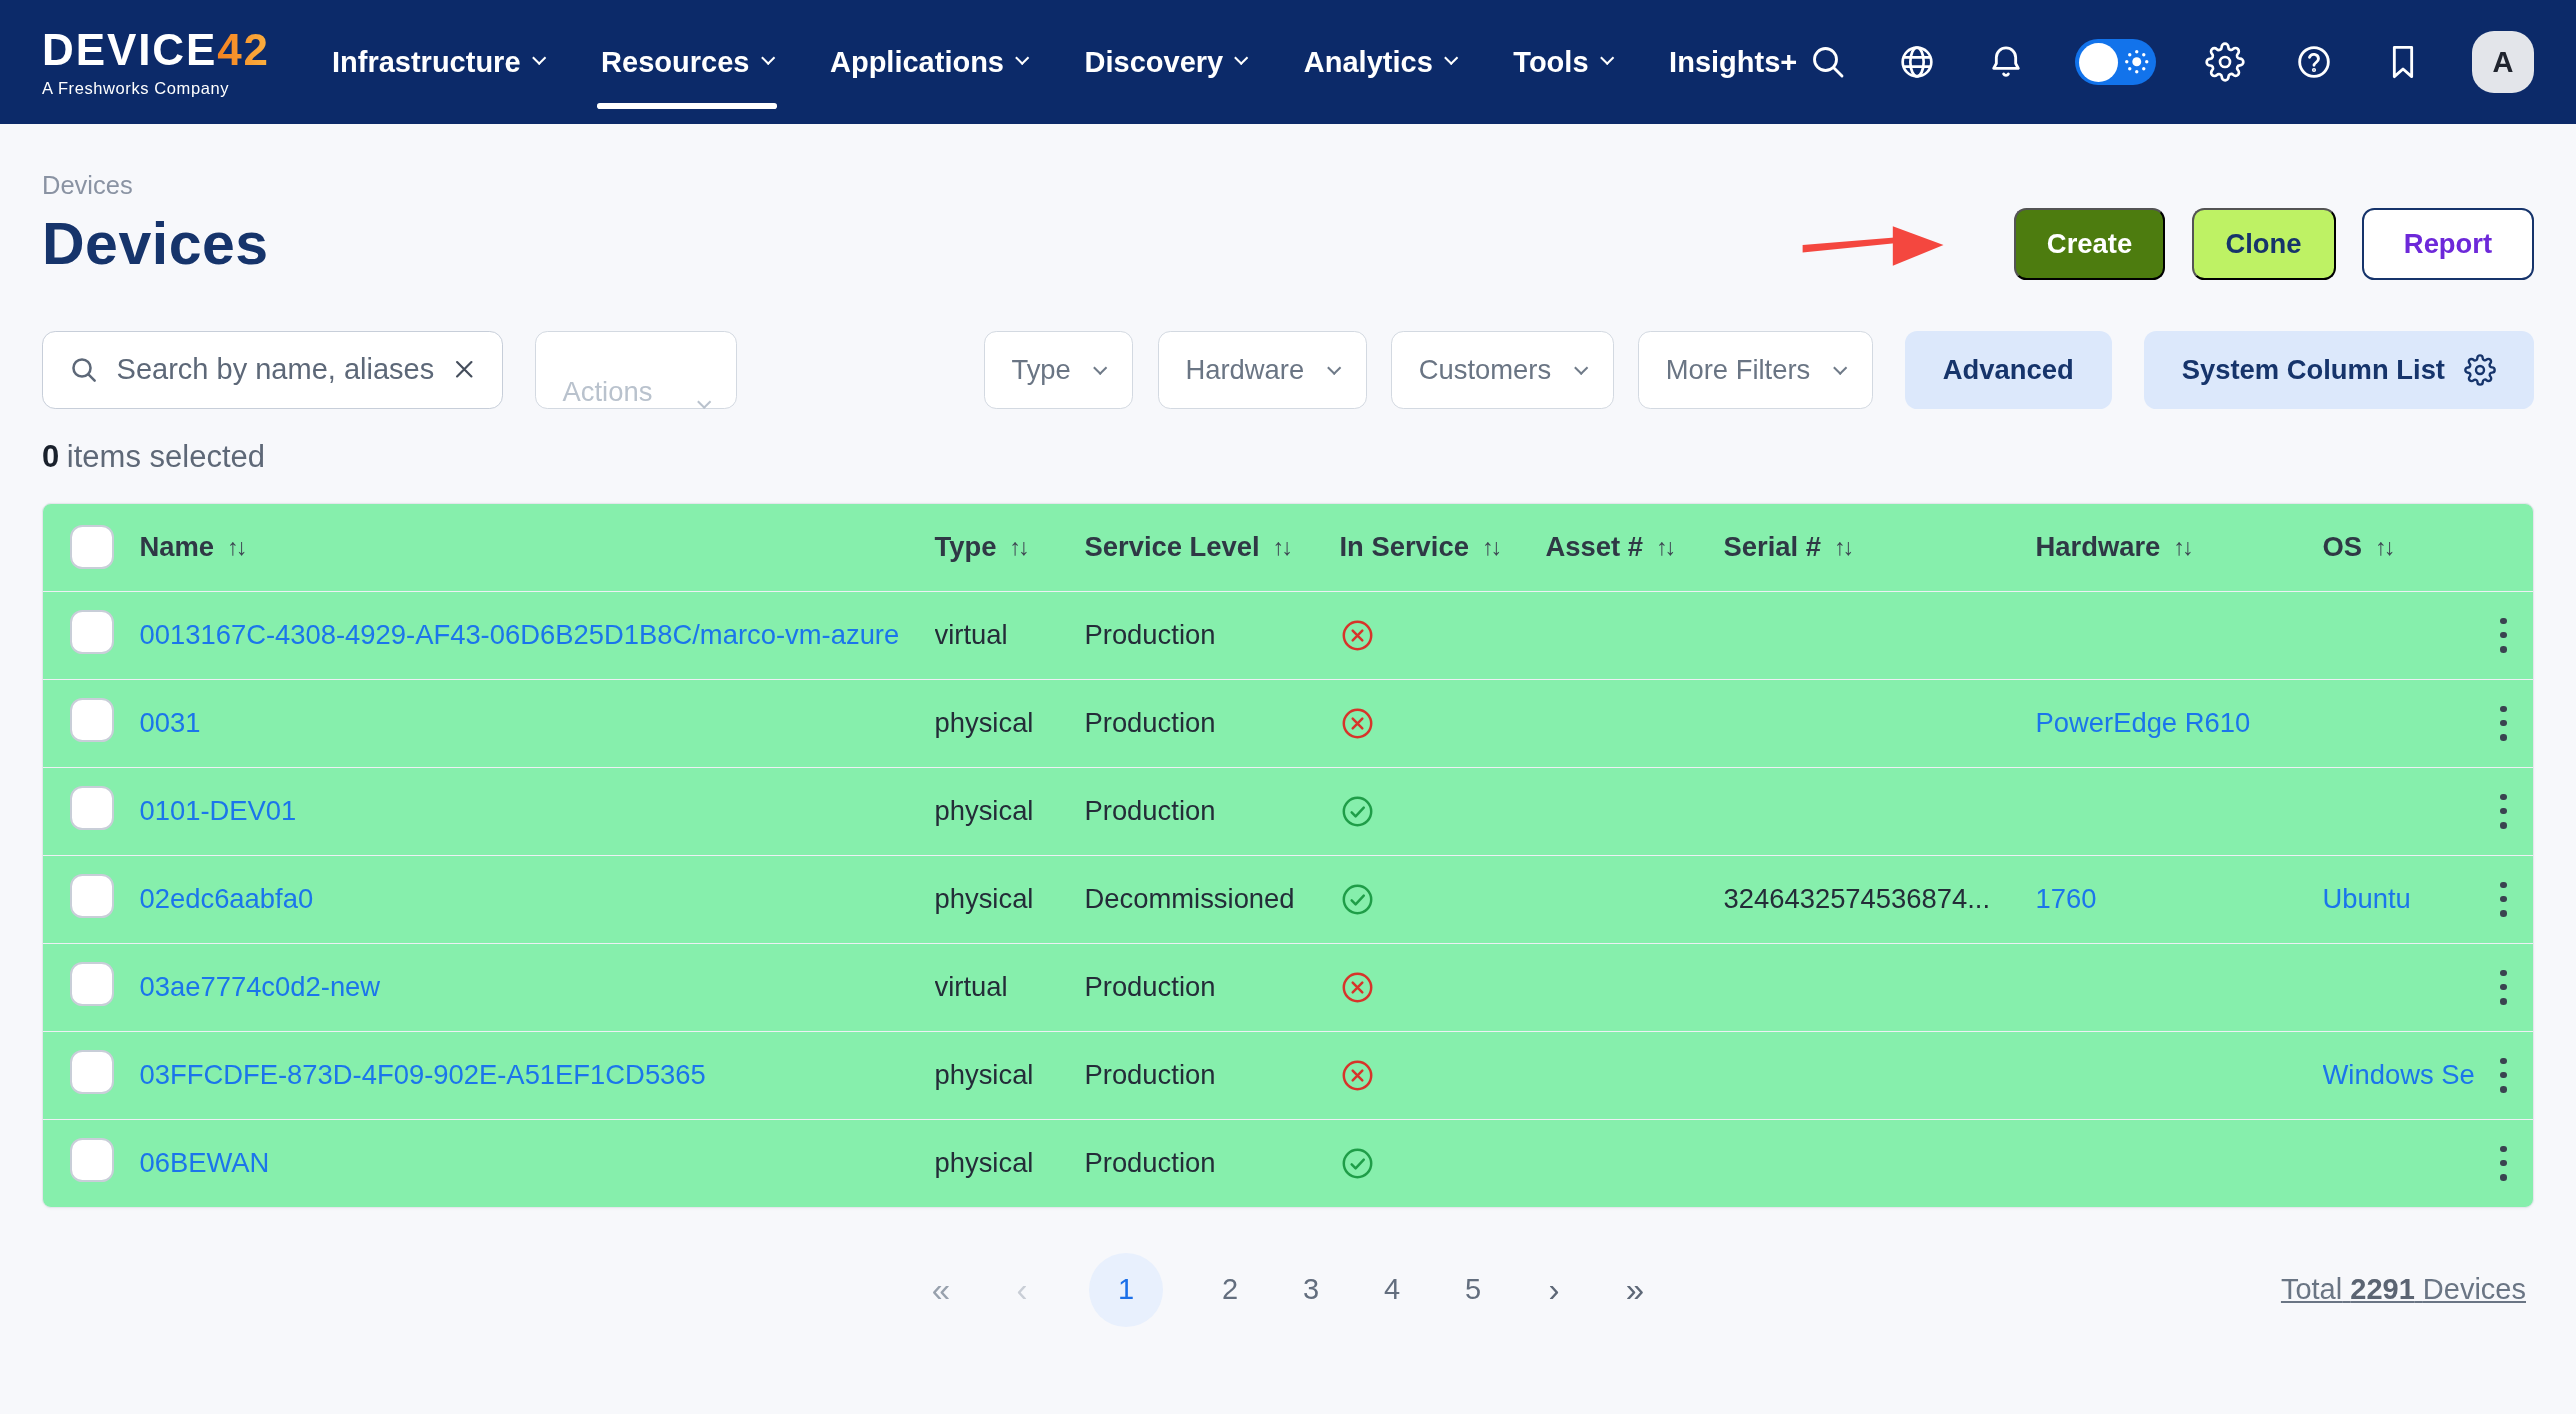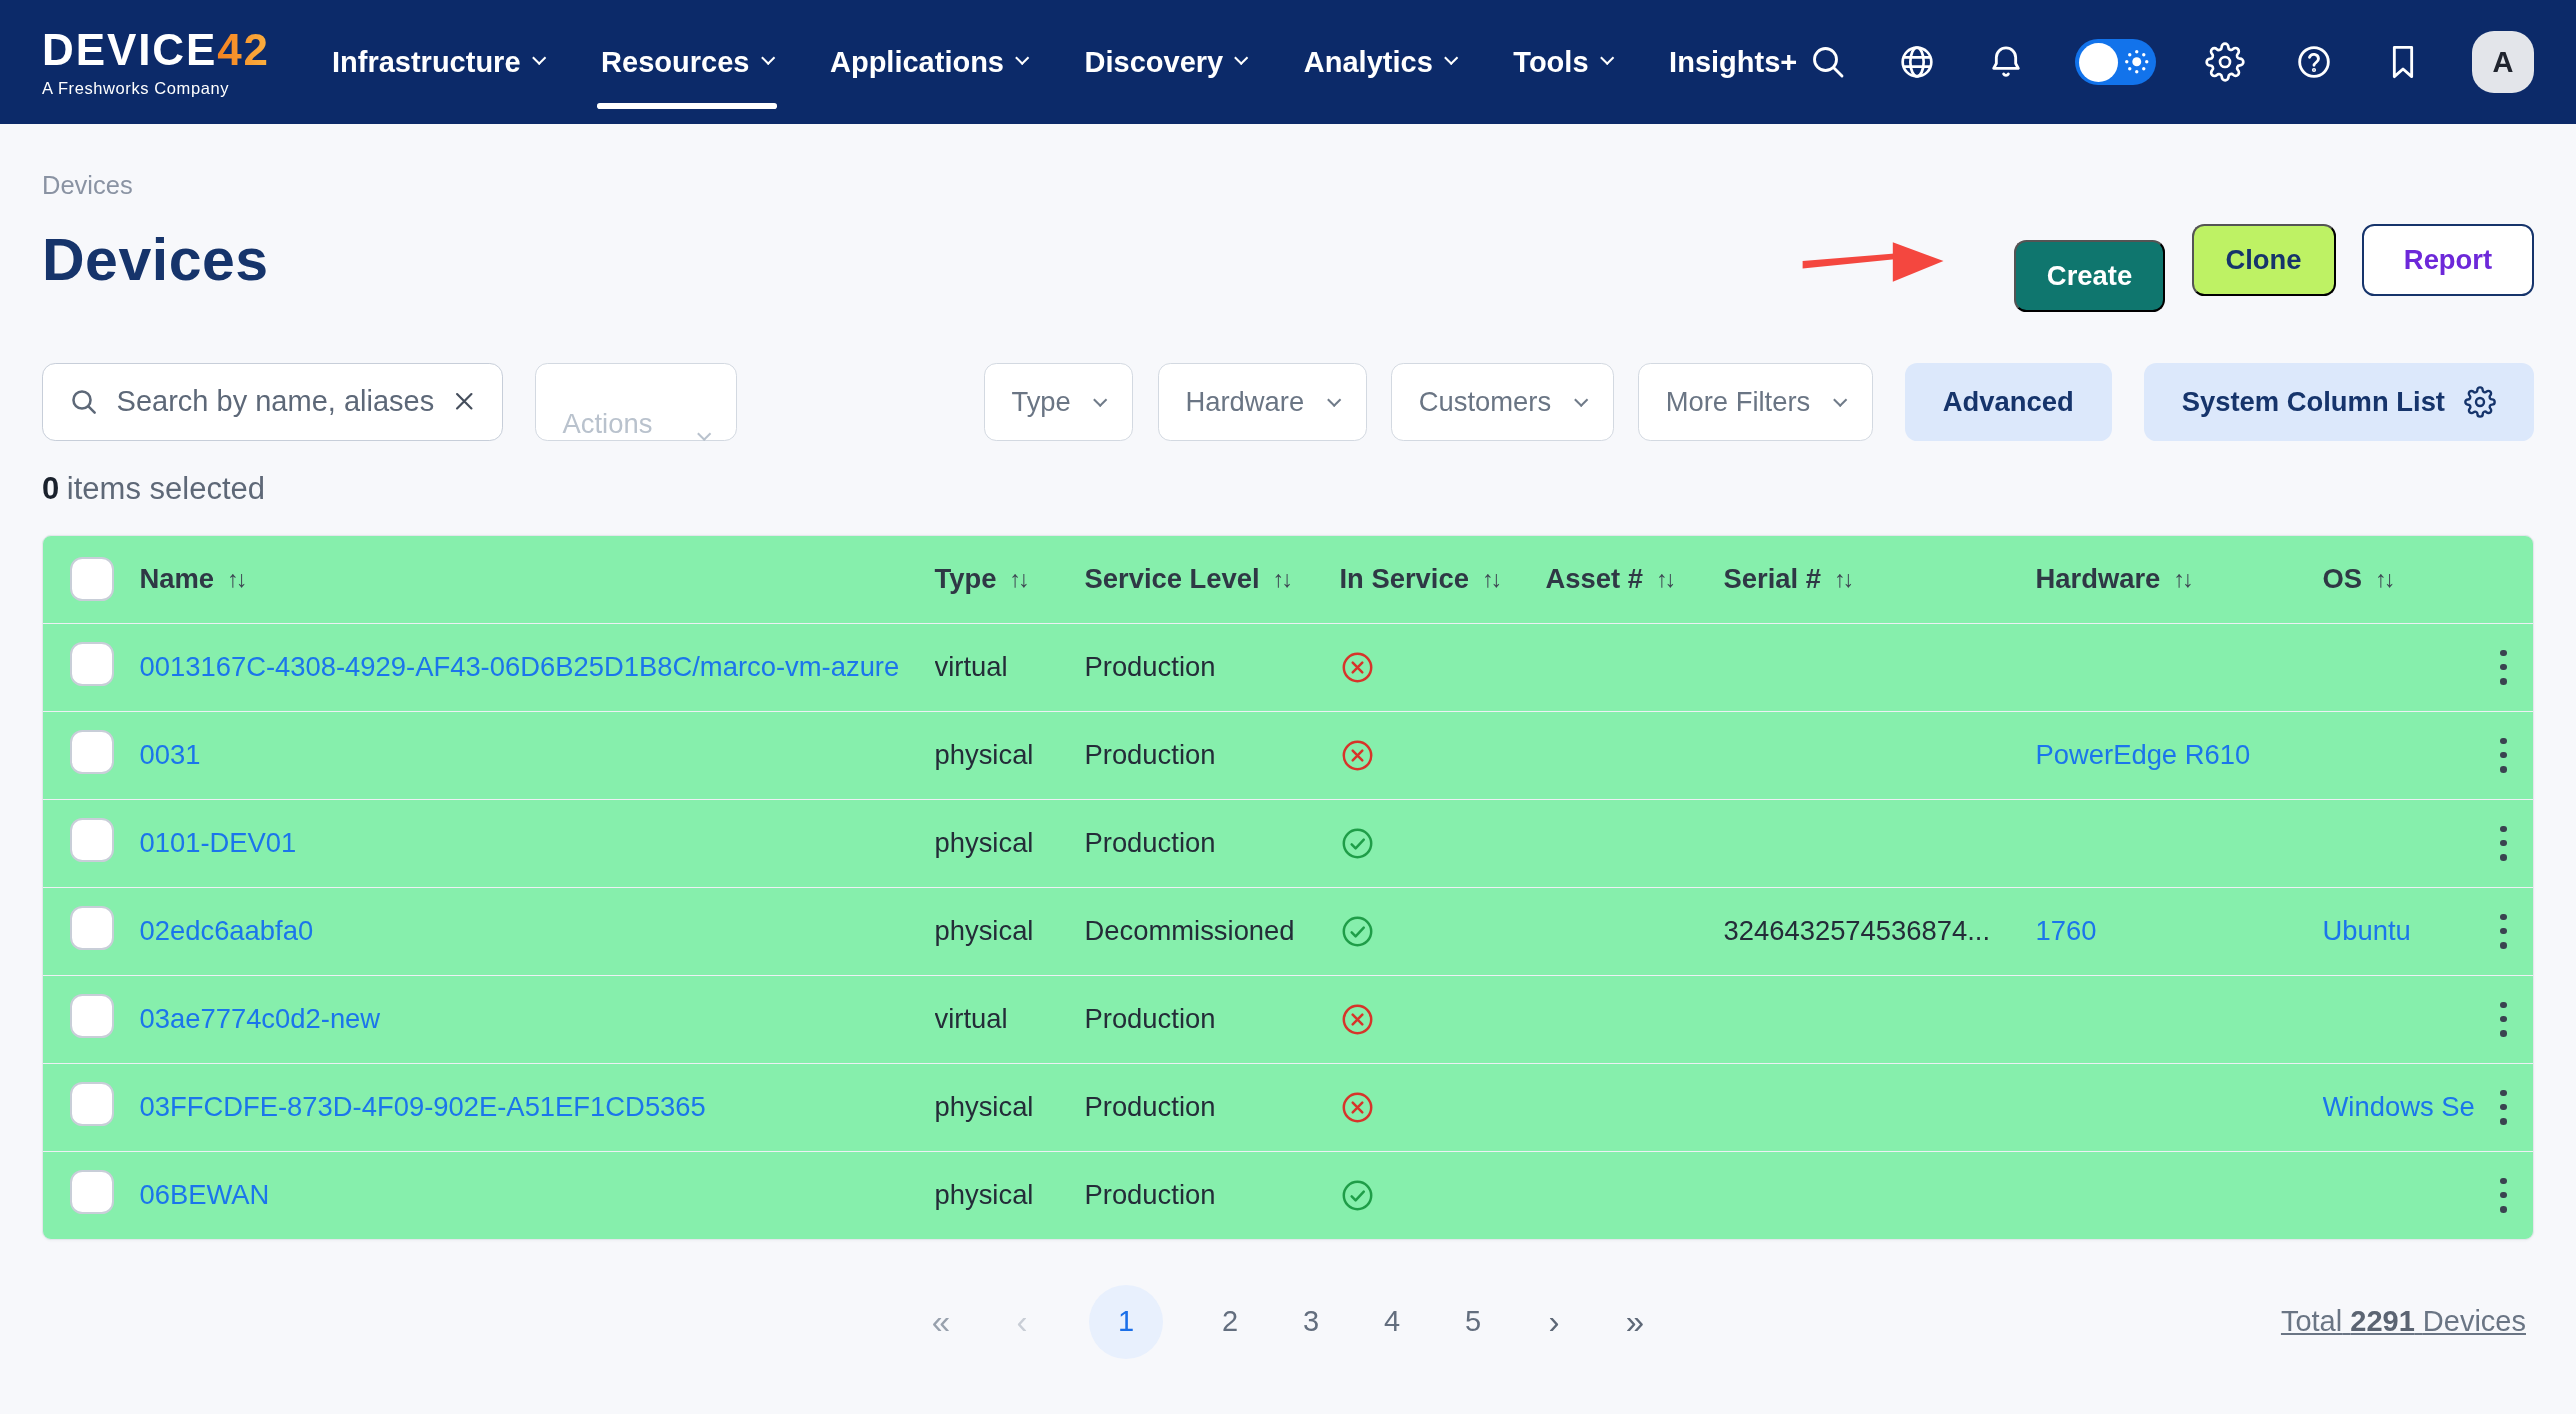--- a/index.html
+++ b/index.html
@@ -57,21 +57,21 @@
   .header-row { display:flex; align-items:center; margin-top:7.6px; }
   .page-title { font-size:59px; font-weight:800; color:#16346B; letter-spacing:0.5px; }
   .header-actions { margin-left:auto; display:flex; align-items:center; gap:26.5px; }
   .pointer-arrow { margin-right:42px; margin-top:5.7px; }
   .btn {
     height:72px; border-radius:12.3px; font-size:27.4px; font-weight:700;
     display:flex; align-items:center; justify-content:center;
     cursor:pointer; white-space:nowrap;
     font-family:inherit;
   }
-  .btn-create { width:151px; background:#0f766e; color:#fff;margin-top:32px; }
+  .btn-create { width:151px; background:#4d7c0f; color:#fff; }
   .btn-clone  { width:144px; background:#bef264; color:#16346B; }
   .btn-report { width:172px; background:#fff; color:#6d28d9; border:2.8px solid #16346B; }
   
   .toolbar { display:flex; align-items:center; margin-top:51px; gap:32px; }
   .searchbox {
     width:461px; height:78px; background:#fff;
     border:1.9px solid #C7CED9; border-radius:13.2px;
     display:flex; align-items:center; gap:17px; padding:0 24.6px;
   }
   .searchbox input {

